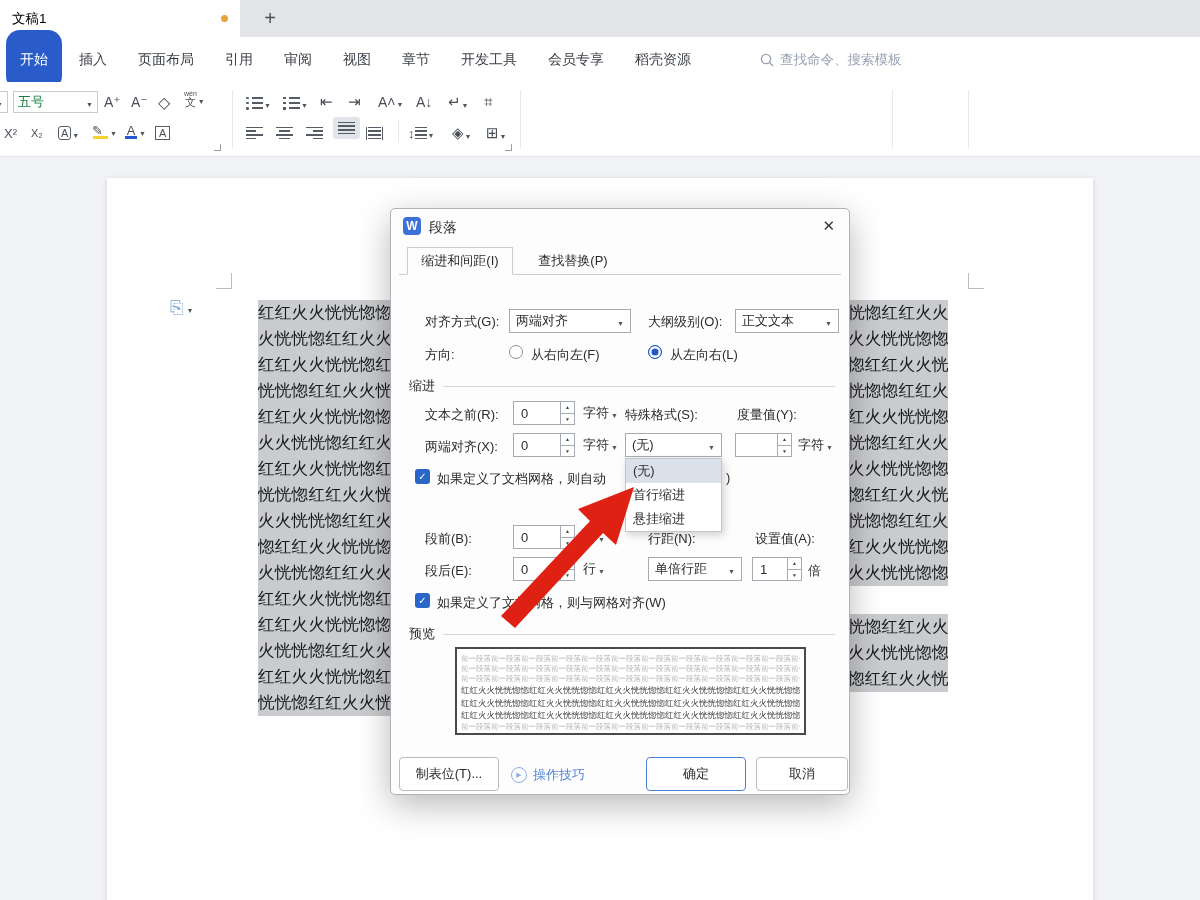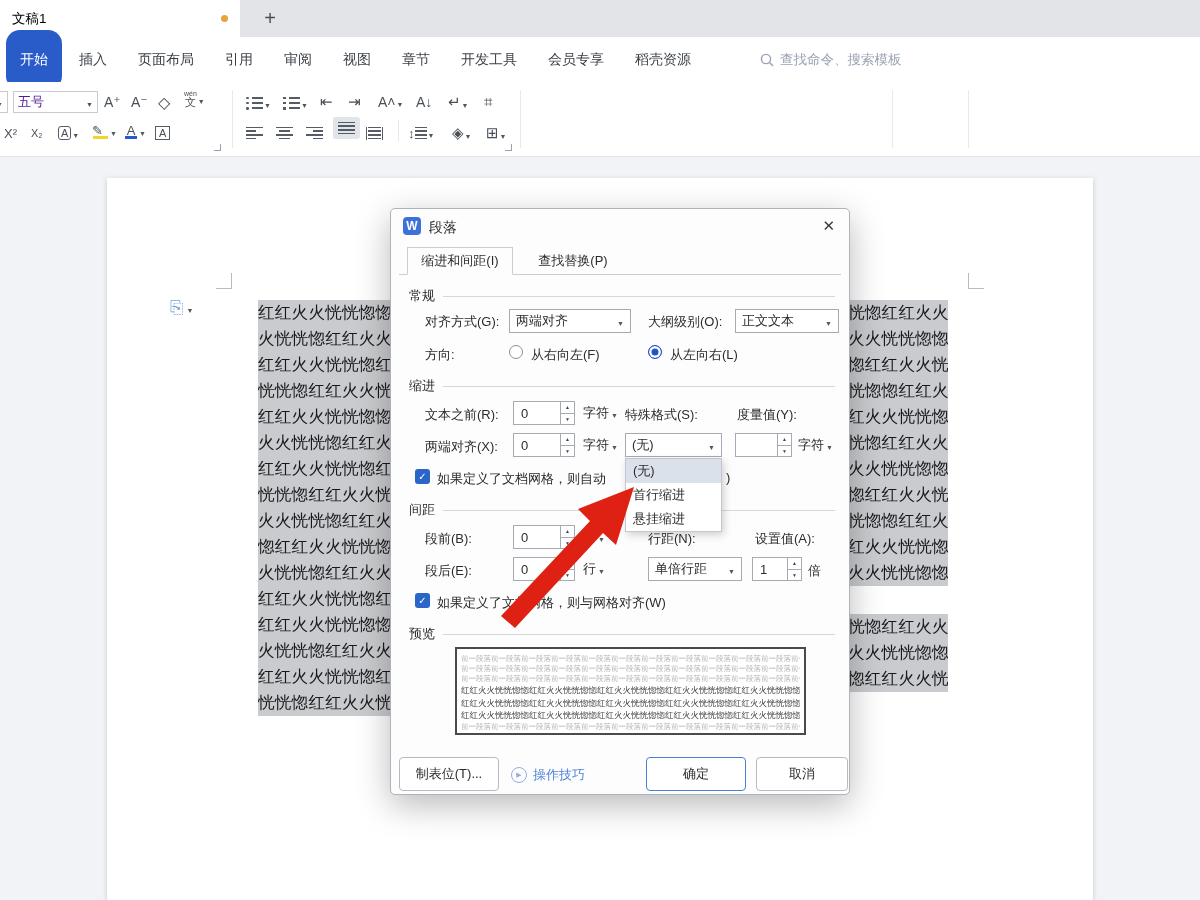--- a/index.html
+++ b/index.html
@@ -17,21 +17,21 @@
   .menubar{position:absolute;left:0;top:37px;width:1200px;height:45px;background:#fff;display:flex;align-items:center}
   .mi{font-size:14px;color:#3b3f46;margin-right:31px;white-space:nowrap;cursor:default}
   .mi.pill{background:#2a5cc9;color:#fff;border-radius:14px;padding:21px 14px;margin-left:6px;margin-right:17px}
   .msearch{display:flex;align-items:center;gap:6px;margin-left:38px;color:#98a2b3;font-size:13.5px}
 
   
   .toolbar{position:absolute;left:0;top:82px;width:1200px;height:75px;background:#fff;border-bottom:1px solid #e3e4e6}
   .tsep{position:absolute;top:8px;width:1px;height:58px;background:#e8e9eb}
   .ti{position:absolute;height:22px;display:flex;align-items:center;font-size:14px;color:#494f58;white-space:nowrap}
   .ti .ca{margin-left:1px}
-  .combo-sm{position:absolute;height:22px;border:1px solid #c6cad1;background:#fff;display:flex;align-items:center;justify-content:space-between;padding:0 4px;font-size:13px;color:#4c1d95}
+  .combo-sm{position:absolute;height:22px;border:1px solid #c6cad1;background:#fff;display:flex;align-items:center;justify-content:space-between;padding:0 4px;font-size:13px;color:#15803d}
   .ca::before{content:"▼";font-size:7px;color:#555;transform:scale(.9)}
   .bar-ic{display:flex;flex-direction:column;justify-content:space-between;width:17px;height:13px}
   .bar-ic i{height:1.6px;background:#565c66;width:100%}
   .bar-ic.left i:nth-child(even){width:60%;align-self:flex-start}
   .bar-ic.center i:nth-child(even){width:60%;align-self:center}
   .bar-ic.right i:nth-child(even){width:60%;align-self:flex-end}
   .selbox{background:#e1e5ea;border-radius:3px;padding:5px}
   .li3{width:17px;height:13px;display:flex;flex-direction:column;justify-content:space-between}
   .li3 b{display:flex;align-items:center;gap:3px;height:2.5px}
   .li3 u{width:2.5px;height:2.5px;background:#565c66;border-radius:50%}
@@ -413,24 +413,20 @@
   <div class="dialog">
     <div class="dlg-logo">W</div>
     <div class="dlg-title">段落</div>
     <div class="dlg-close">✕</div>
 
     <div class="tabs">
       <div class="dtab on" style="left:8px;width:106px">缩进和间距(I)</div>
       <div class="dtab" style="left:118px;width:112px">查找替换(P)</div>
     </div>
 
-    <div class="sec" style="top:78px">
-        <span class="t">常规</span>
-        <span class="ln"></span>
-      </div>
     <div class="dl" style="left:34px;top:104px">对齐方式(G):</div>
     <div class="combo" style="left:118px;top:100px;width:122px">
       <span>两端对齐</span>
         <b class="ca"></b>
     </div>
     <div class="dl" style="left:257px;top:104px">大纲级别(O):</div>
     <div class="combo" style="left:344px;top:100px;width:104px">
       <span>正文文本</span>
         <b class="ca"></b>
     </div>
@@ -482,24 +478,20 @@
         </span>
     </div>
     <div class="unit" style="left:407px;top:224px">
         <span>字符</span>
         <b class="ca"></b>
       </div>
     <div class="cb" style="left:24px;top:260px"></div>
     <div class="dl" style="left:46px;top:261px">如果定义了文档网格，则自动</div>
     <div class="dl" style="left:335px;top:261px">)</div>
 
-    <div class="sec" style="top:292px">
-        <span class="t">间距</span>
-        <span class="ln"></span>
-      </div>
     <div class="dl" style="left:34px;top:321px">段前(B):</div>
     <div class="spin" style="left:122px;top:316px;width:62px">
       <span class="sv">0</span>
       <span class="sb">
           <i class="su"></i>
           <i class="sd"></i>
         </span>
     </div>
     <div class="unit" style="left:192px;top:316px">
         <span>行</span>

